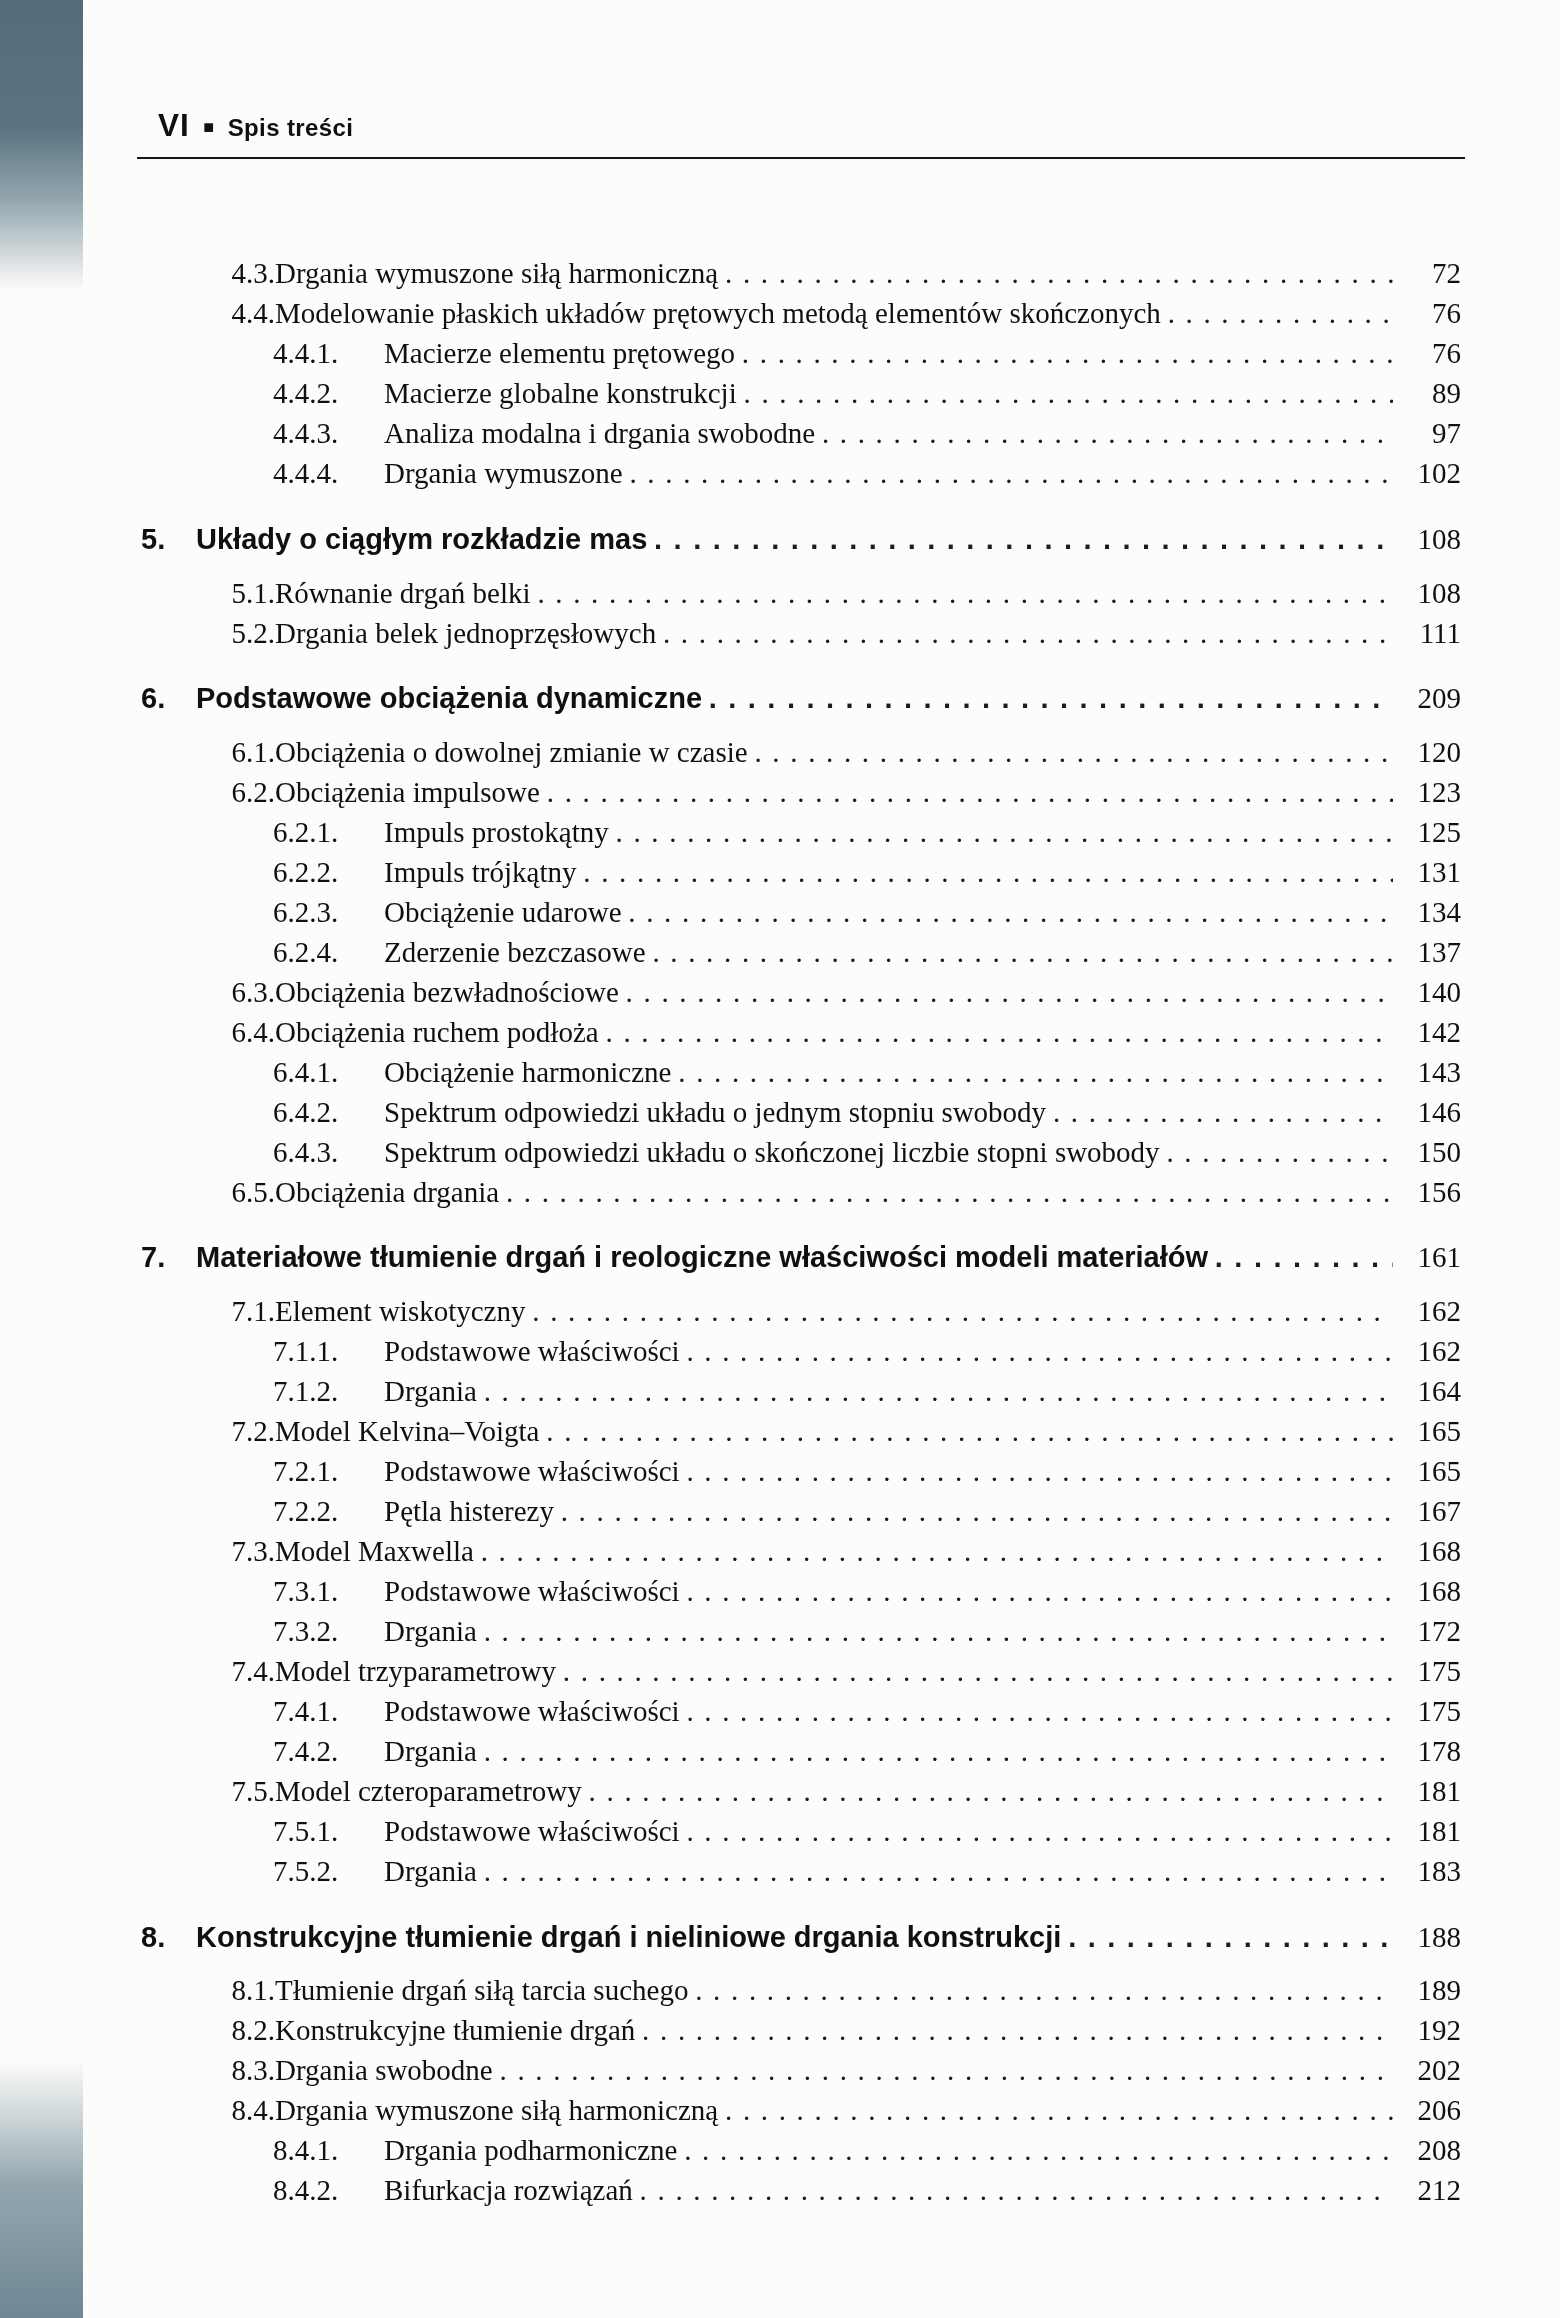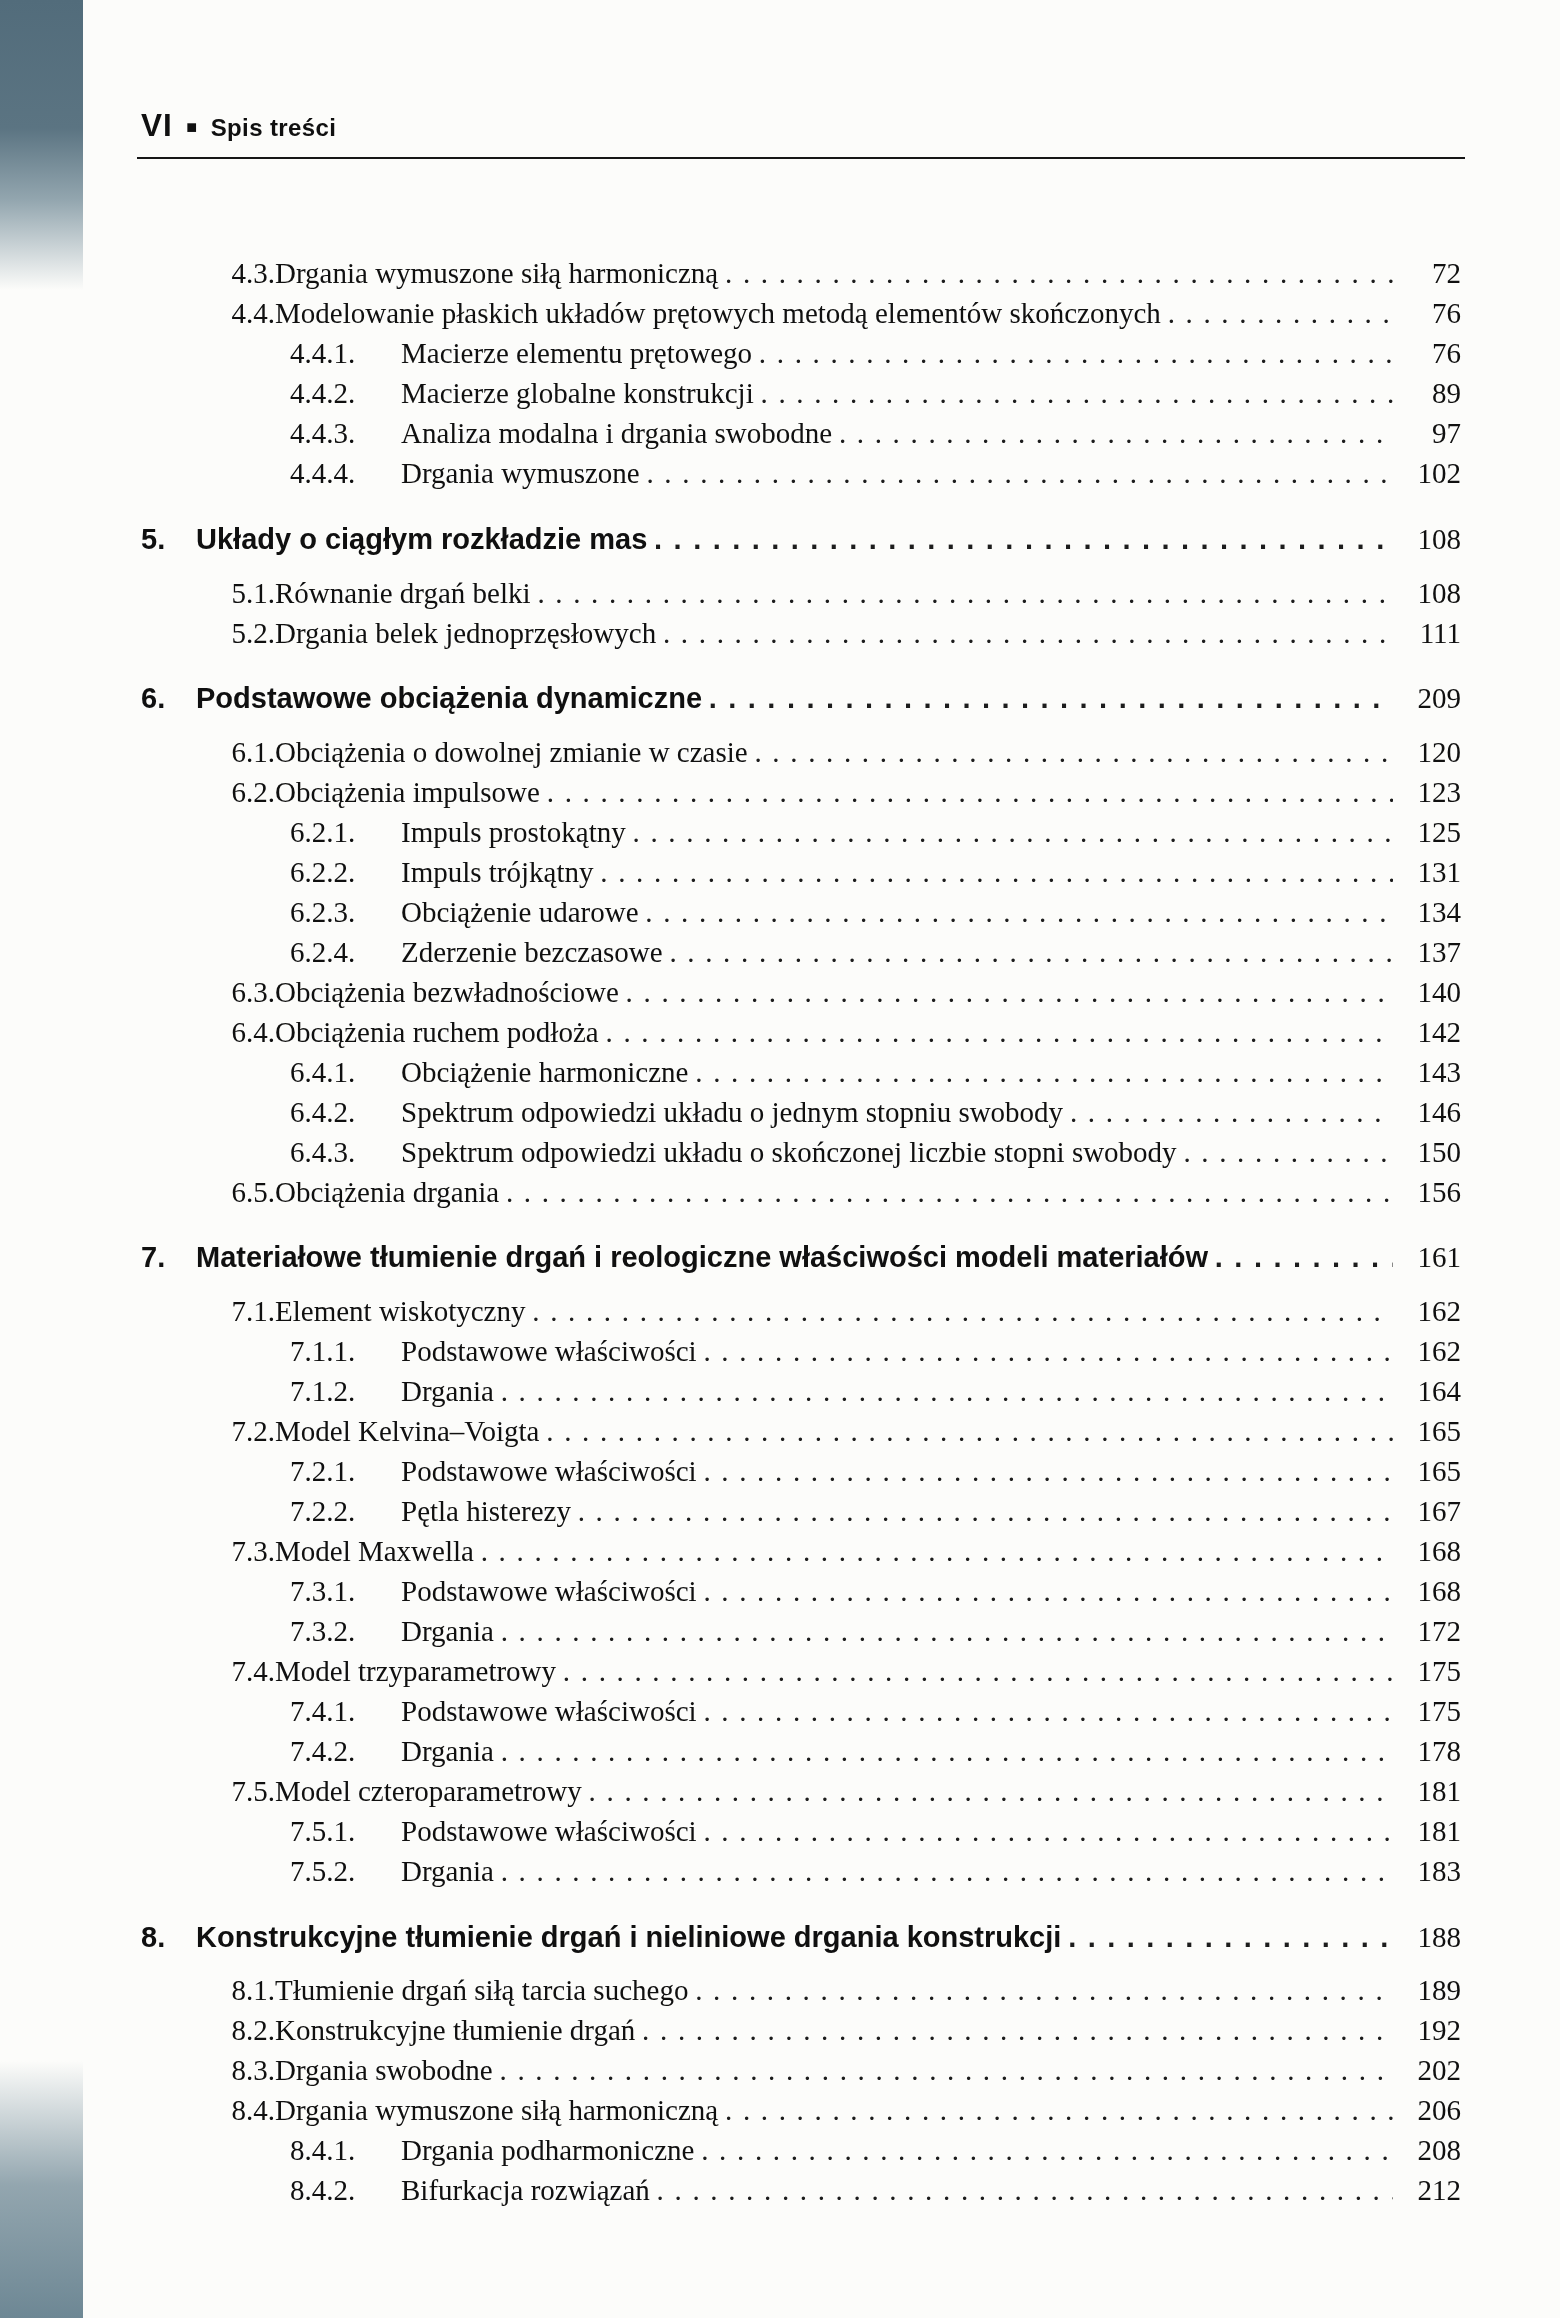--- a/index.html
+++ b/index.html
@@ -32,20 +32,21 @@
   }
   .content{
     position:relative;
     margin-left:141px; margin-right:100px;
     padding-top:107px;
   }
   .running-head{
     display:flex; align-items:baseline; gap:13.6px;
     font-family:"Liberation Sans", sans-serif;
     font-weight:700;
+    margin-left:17px;
   }
   .folio{ font-size:31.5px; letter-spacing:0.9px; }
   .head-bullet{ font-size:18px; position:relative; top:-3.4px; }
   .head-title{ font-size:24px; letter-spacing:0.4px; }
   .rule{
     height:2.6px; background:#161616;
     margin-top:12.8px; margin-left:-4.3px;
     width:1373px; max-width:calc(100% + 8.5px);
   }
   .toc{ margin-top:46px; }
@@ -74,21 +75,21 @@
     font-family:"Liberation Sans", sans-serif;
     font-weight:700; font-size:29px;
     margin-top:25.6px; margin-bottom:13.6px;
   }
   .level-1 .num{ width:55px; }
   
   .level-2{ padding-left:53px; }
   .level-2 .num{ width:81px;text-align:right; }
   
   .level-3{ padding-left:132px; }
-  .level-3 .num{ width:111px;margin-left:17px; }
+  .level-3 .num{ width:111px; }
 </style>
 </head>
 <body>
 
 <div class="page">
   <div class="spine"></div>
 
   <div class="content">
 
     <div class="running-head">

